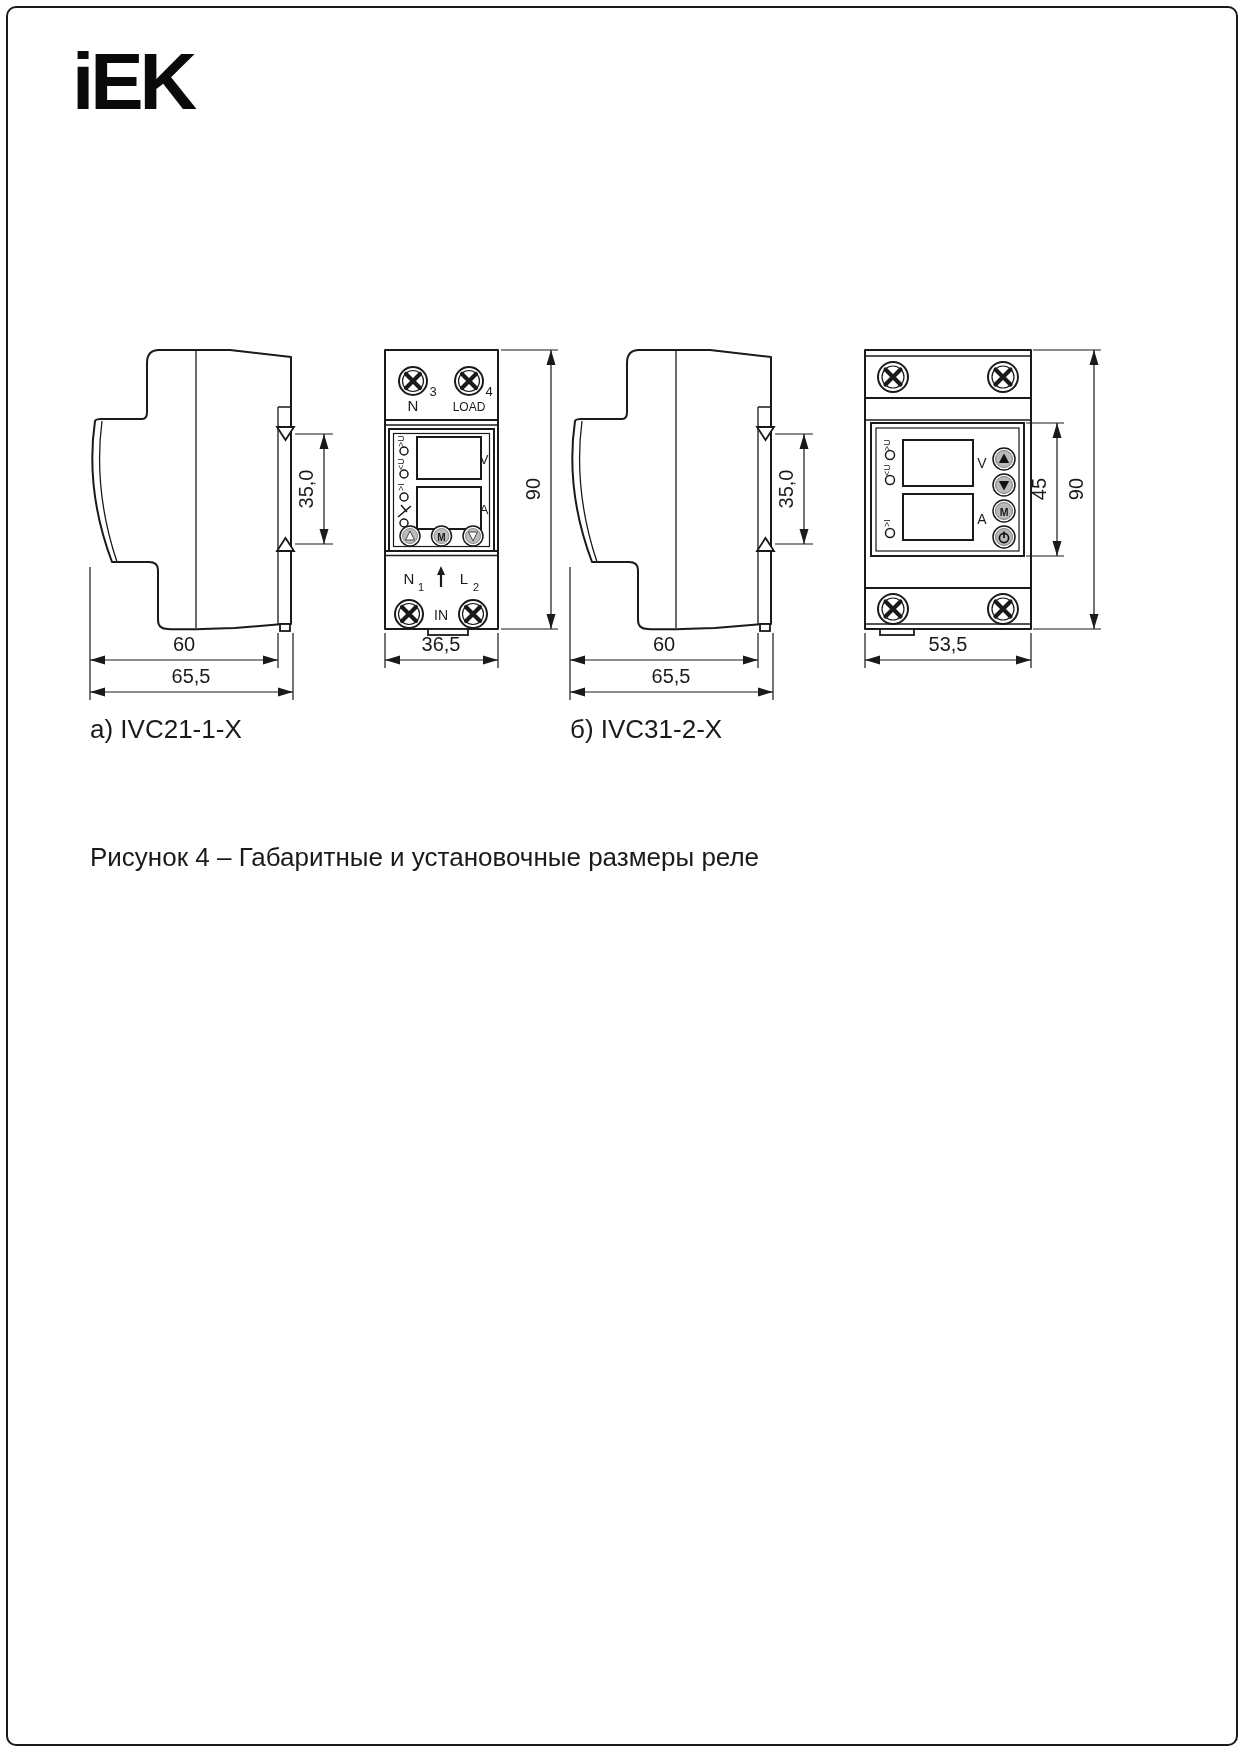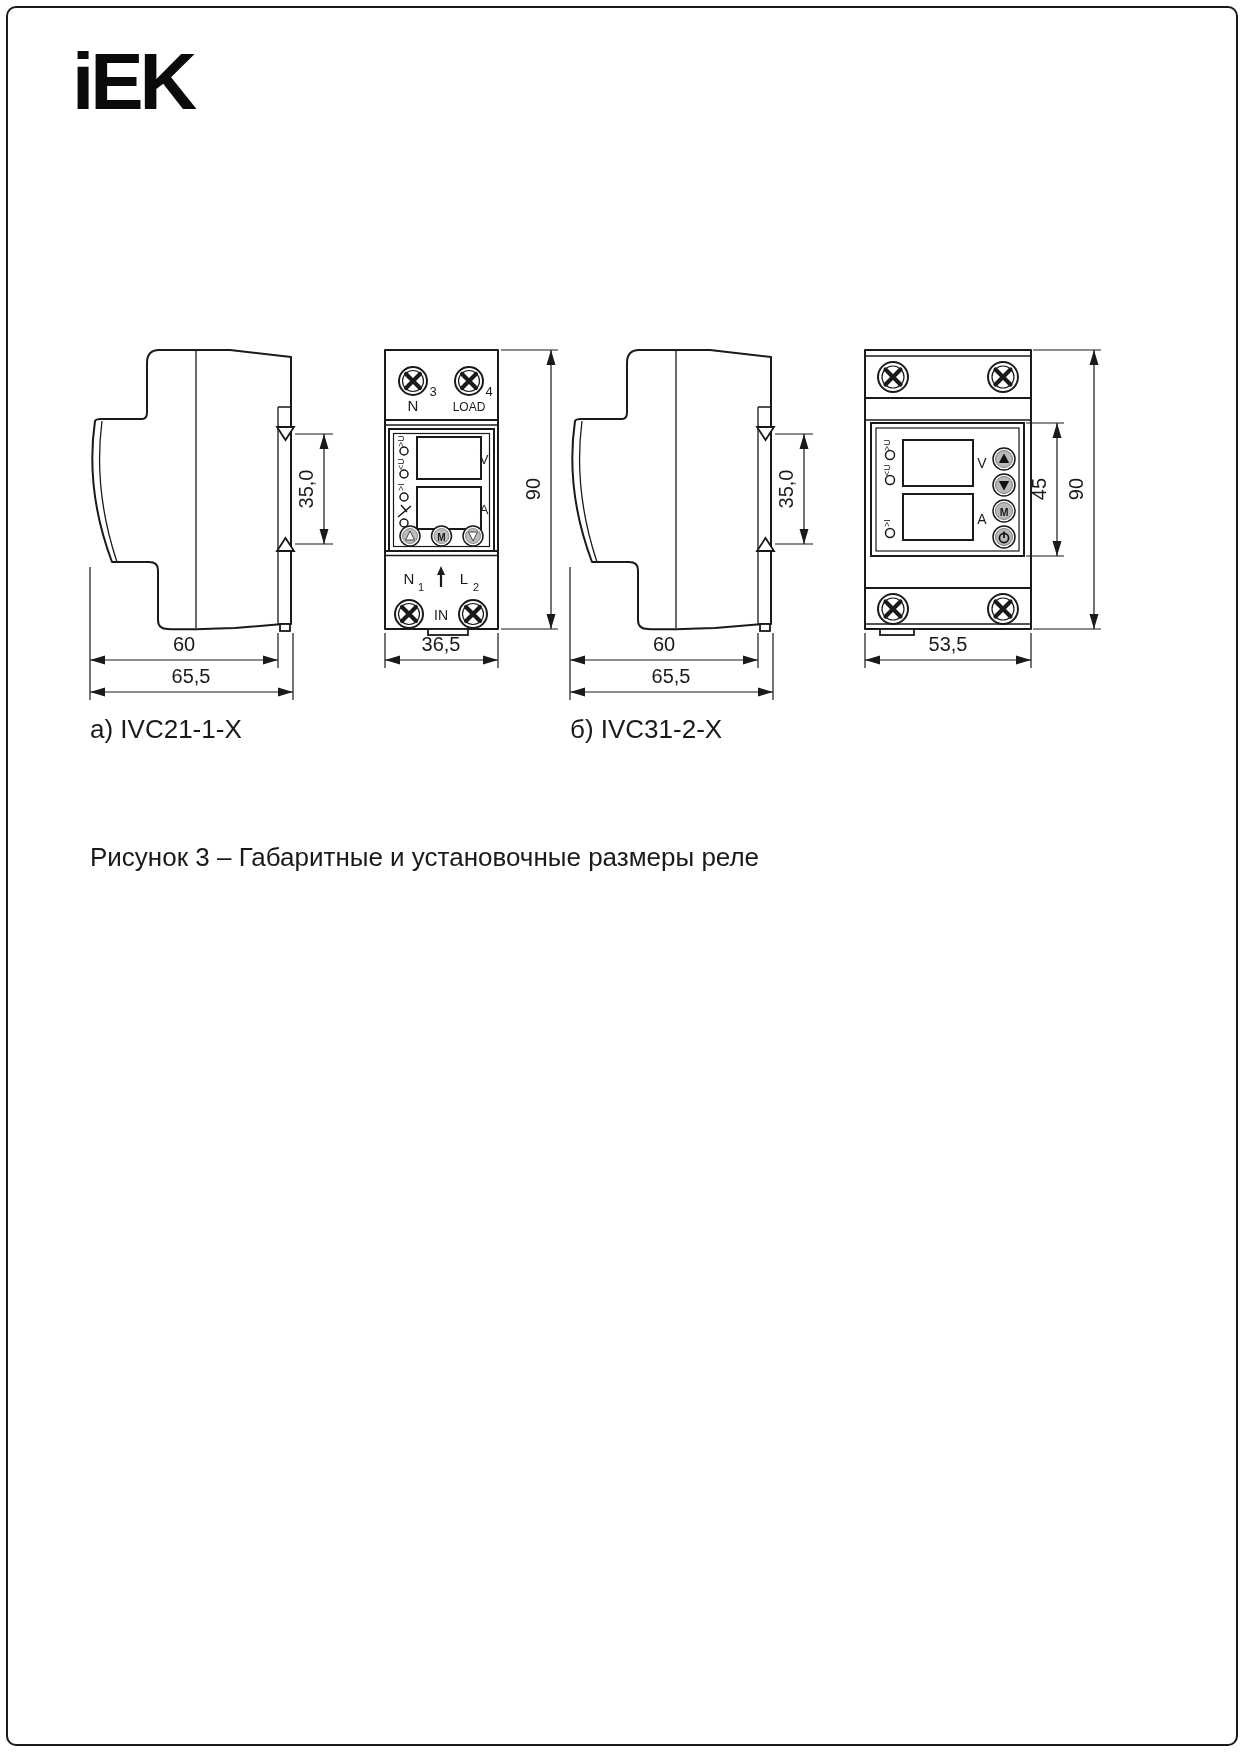--- a/index.html
+++ b/index.html
@@ -248,14 +248,14 @@
     <g>
       <path class="dim" d="M865,633 L865,668 M1031,633 L1031,668 M865,660 L1031,660"></path>
       <polygon class="ah" points="865,660 880,655.5 880,664.5"></polygon>
       <polygon class="ah" points="1031,660 1016,655.5 1016,664.5"></polygon>
       <text class="dimtxt" x="948" y="651" text-anchor="middle">53,5</text>
     </g>
   </svg>
 
   <div class="drawing-label label-a">а) IVC21-1-X</div>
   <div class="drawing-label label-b">б) IVC31-2-X</div>
-  <div class="caption">Рисунок 3 – Габаритные и установочные размеры реле</div>
+  <div class="caption">Рисунок 4 – Габаритные и установочные размеры реле</div>
 </div>
 
 </body></html>

